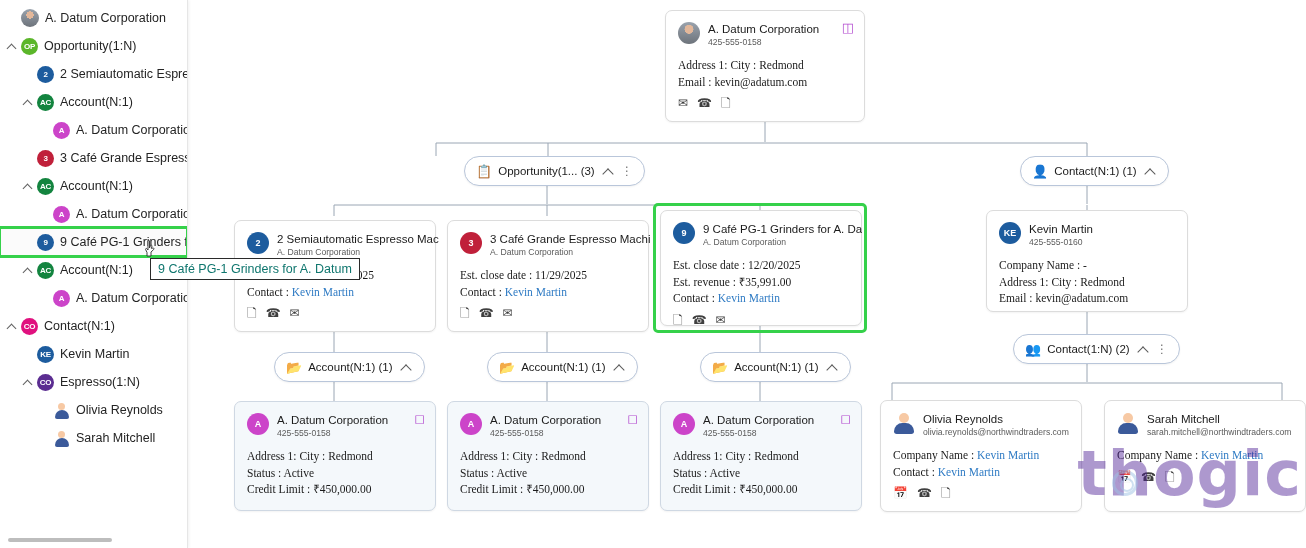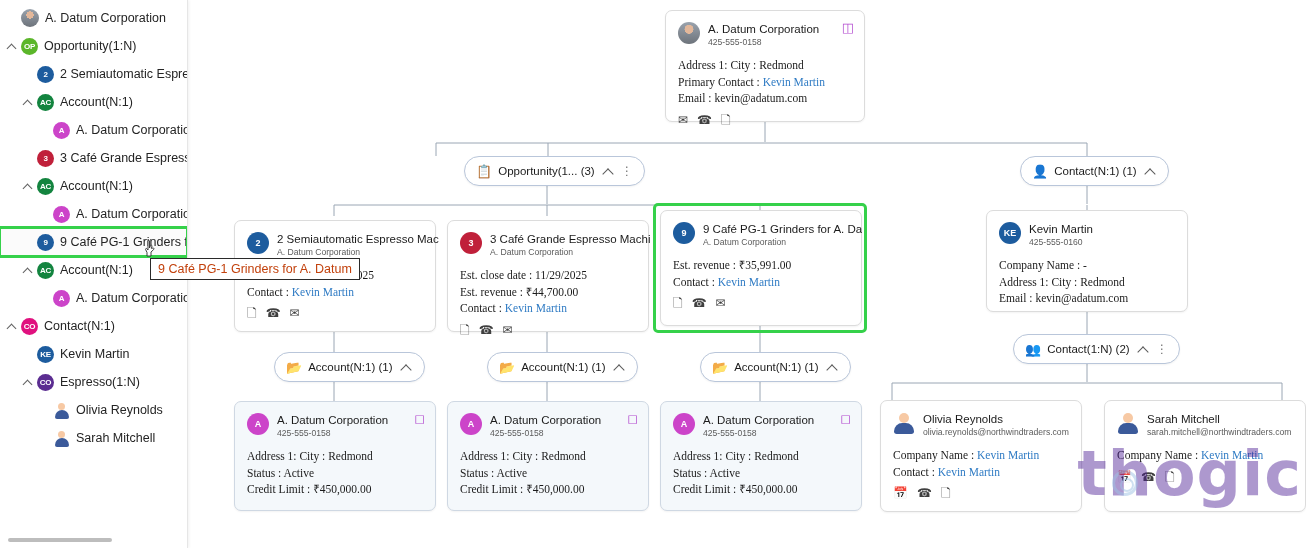--- a/index.html
+++ b/index.html
@@ -177,21 +177,21 @@
     pointer-events: none;
   }
 
   
   .tooltip {
     position: absolute;
     background: #ffffff;
     border: 1px solid #2a2a2a;
     padding: 3px 7px;
     font-size: 12.5px;
-    color: #c2410c;
+    color: #0f766e;
     white-space: nowrap;
     z-index: 60;
   }
   .cursor-hand {
     position: absolute;
     width: 14px; height: 18px;
     z-index: 61;
   }
 
   
@@ -355,21 +355,20 @@
     <div class="card white" id="root-card" style="left:477px; top:10px; width:200px; height:112px;">
       <div class="card-head">
         <div class="card-ava photo"></div>
         <div>
           <div class="card-title">A. Datum Corporation</div>
           <div class="card-sub">425-555-0158</div>
         </div>
       </div>
       <div id="root-rows">
           <div class="crow"><span>Address 1: City : </span><span>Redmond</span></div>
-          <div class="crow"><span>Primary Contact : </span><span class="lnk">Kevin Martin</span></div>
           <div class="crow"><span>Email : </span><span>kevin@adatum.com</span></div>
         </div>
       <div class="card-icons">
         <span class="gl">✉</span>
         <span class="gl">☎</span>
         <span class="gl">🗋</span>
       </div>
       <div class="corner-ico">◫</div>
     </div>
 
@@ -430,38 +429,38 @@
         <div class="card white" style="left: 259px; top: 220px; width: 202px; height: 112px;">
           <div class="card-head">
             <div class="card-ava" style="background: rgb(192, 32, 58);">3</div>
             <div>
               <div class="card-title">3 Café Grande Espresso Machi</div>
               <div class="card-sub">A. Datum Corporation</div>
             </div>
           </div>
           <div>
             <div class="crow"><span>Est. close date : </span><span>11/29/2025</span></div>
-            <div class="crow"><span>Est. revenue : </span><span>₹44,700.00</span></div>
             <div class="crow"><span>Contact : </span><span class="lnk">Kevin Martin</span></div>
           </div>
           <div class="card-icons">
             <span class="gl">🗋</span>
             <span class="gl">☎</span>
             <span class="gl">✉</span>
           </div>
         </div>
         <div class="card white" style="left: 472px; top: 210px; width: 202px; height: 116px;">
           <div class="card-head">
             <div class="card-ava" style="background: rgb(29, 92, 158);">9</div>
             <div>
               <div class="card-title">9 Café PG-1 Grinders for A. Da</div>
               <div class="card-sub">A. Datum Corporation</div>
             </div>
           </div>
           <div>
+            <div class="crow"><span>Est. close date : </span><span>12/20/2025</span></div>
             <div class="crow"><span>Est. revenue : </span><span>₹35,991.00</span></div>
             <div class="crow"><span>Contact : </span><span class="lnk">Kevin Martin</span></div>
           </div>
           <div class="card-icons">
             <span class="gl">🗋</span>
             <span class="gl">☎</span>
             <span class="gl">✉</span>
           </div>
         </div>
       </div>

